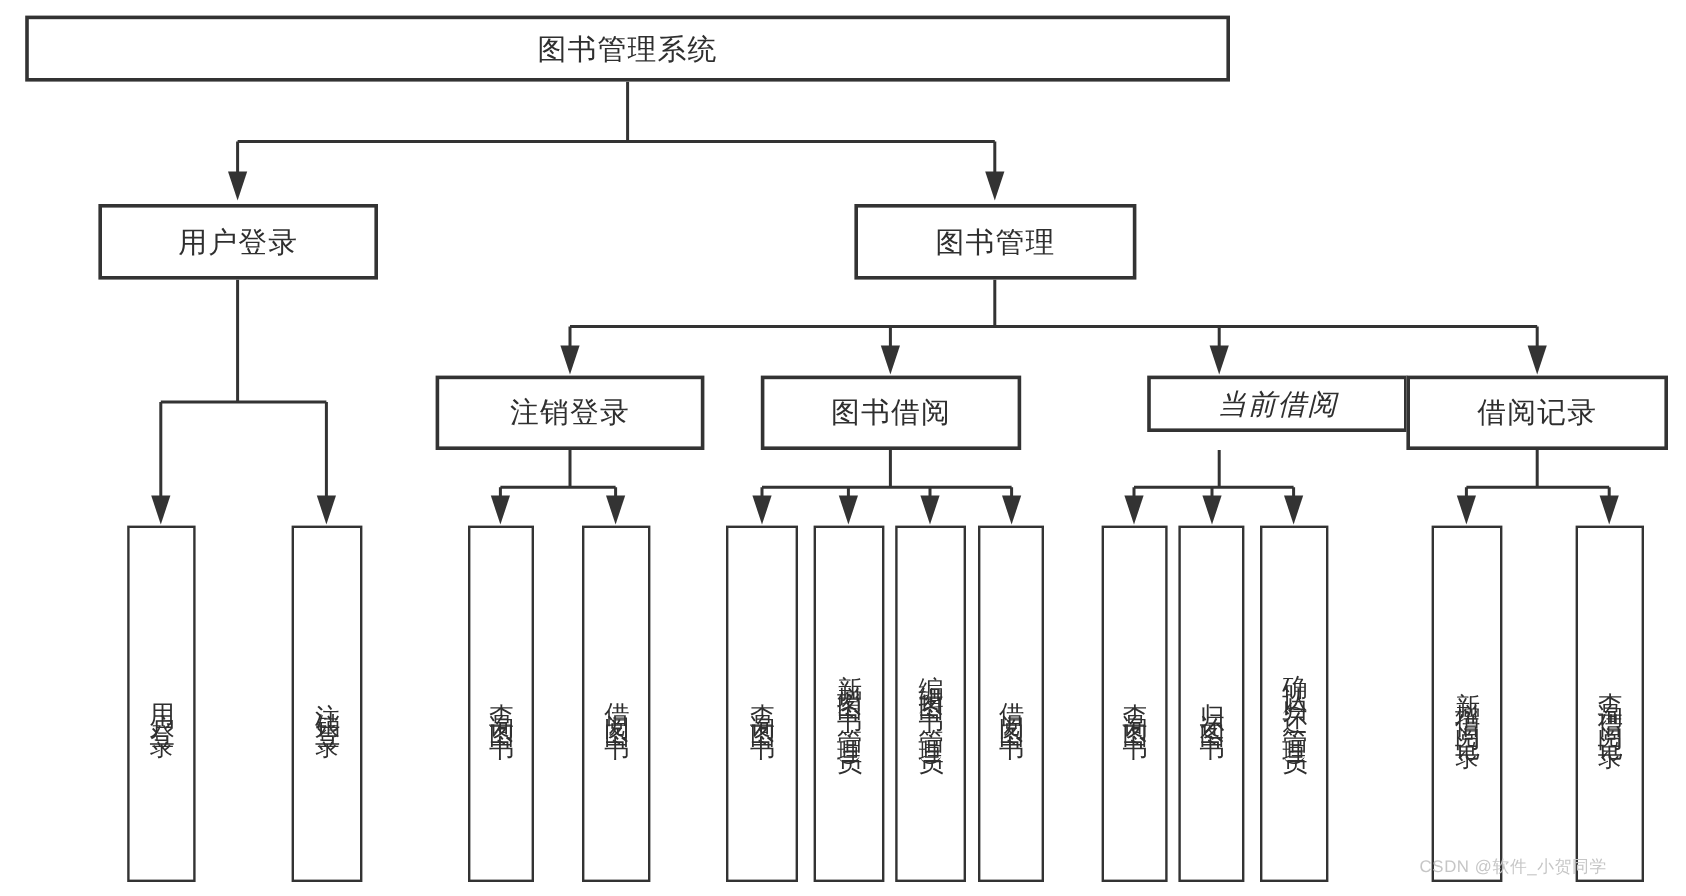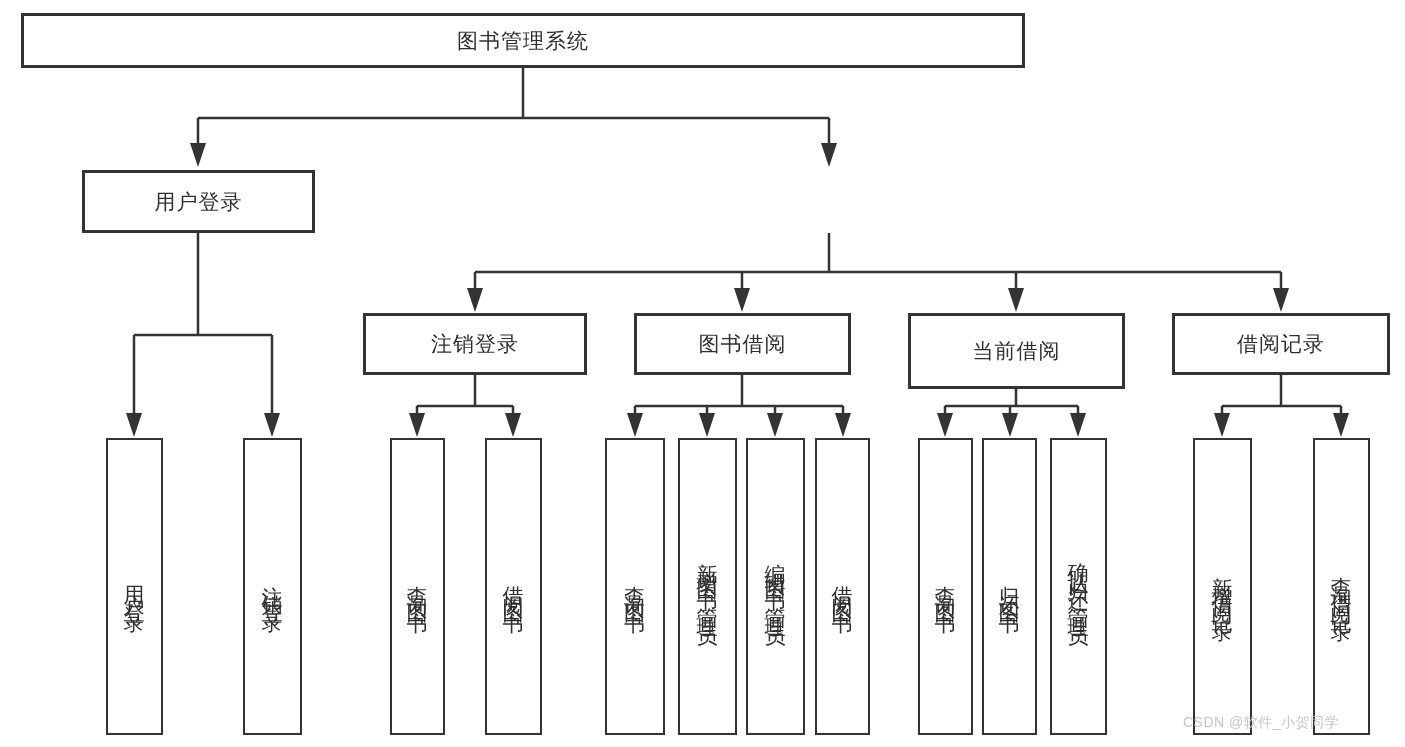--- a/index.html
+++ b/index.html
@@ -28,21 +28,21 @@
   .box {
     position: absolute;
     box-sizing: border-box;
     background: #ffffff;
     border: 3px solid var(--line, #333333);
     display: flex;
     align-items: center;
     justify-content: center;
     color: var(--text, #2f2f2f);
   }
-  .box.h { font-size: 21px; letter-spacing: 1px; }
+  .box.h { font-size: 24px; letter-spacing: 1px; }
   .box.v { border-width: 2px; }
   .box.v span {
     writing-mode: vertical-rl;
     text-orientation: mixed;
     font-size: 21px;
     letter-spacing: 9px;
     line-height: 1;
   }
   .watermark {
     position: absolute;
@@ -103,28 +103,31 @@
     </g>
   </svg>
 
   <div class="box h" style="left:21px; top:13px; width:1004px; height:55px;">
     <span>图书管理系统</span>
   </div>
 
   <div class="box h" style="left:82px; top:170px; width:233px; height:63px;">
     <span>用户登录</span>
   </div>
+  <div class="box h" style="left:712px; top:170px; width:235px; height:63px;">
+    <span>图书管理</span>
+  </div>
 
   <div class="box h" style="left:363px; top:313px; width:224px; height:62px;">
     <span>注销登录</span>
   </div>
   <div class="box h" style="left:634px; top:313px; width:217px; height:62px;text-align:center;">
     <span>图书借阅</span>
   </div>
-  <div class="box h" style="left:908px; top:313px; width:217px; height:76px;">
+  <div class="box h" style="left:956px; top:313px; width:217px; height:47px;font-style:italic;">
     <span>当前借阅</span>
   </div>
   <div class="box h" style="left:1172px; top:313px; width:218px; height:62px;">
     <span>借阅记录</span>
   </div>
 
   <div class="box v" style="left:106px; top:438px; width:57px; height:297px;">
     <span>用户登录</span>
   </div>
   <div class="box v" style="left:243px; top:438px; width:59px; height:297px;">

